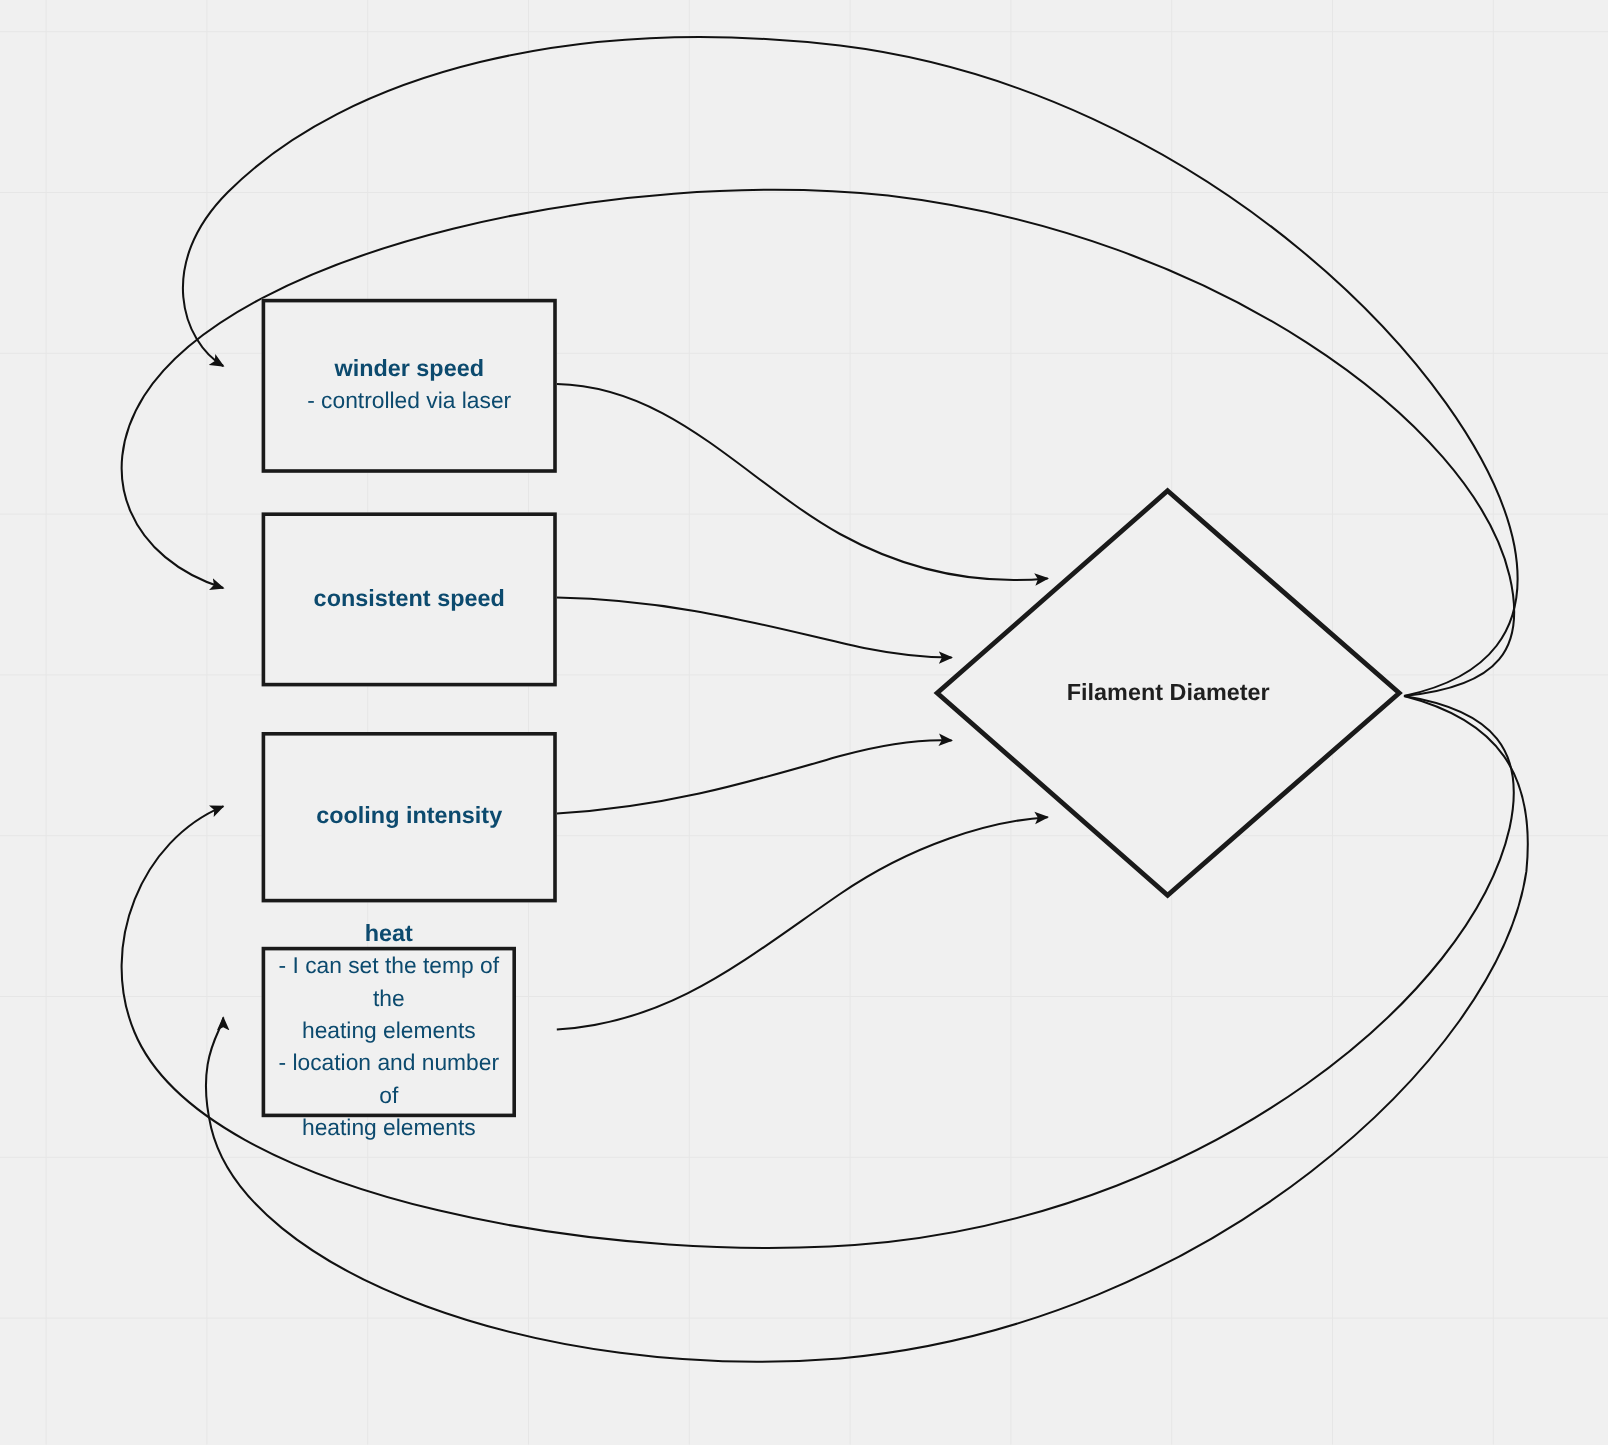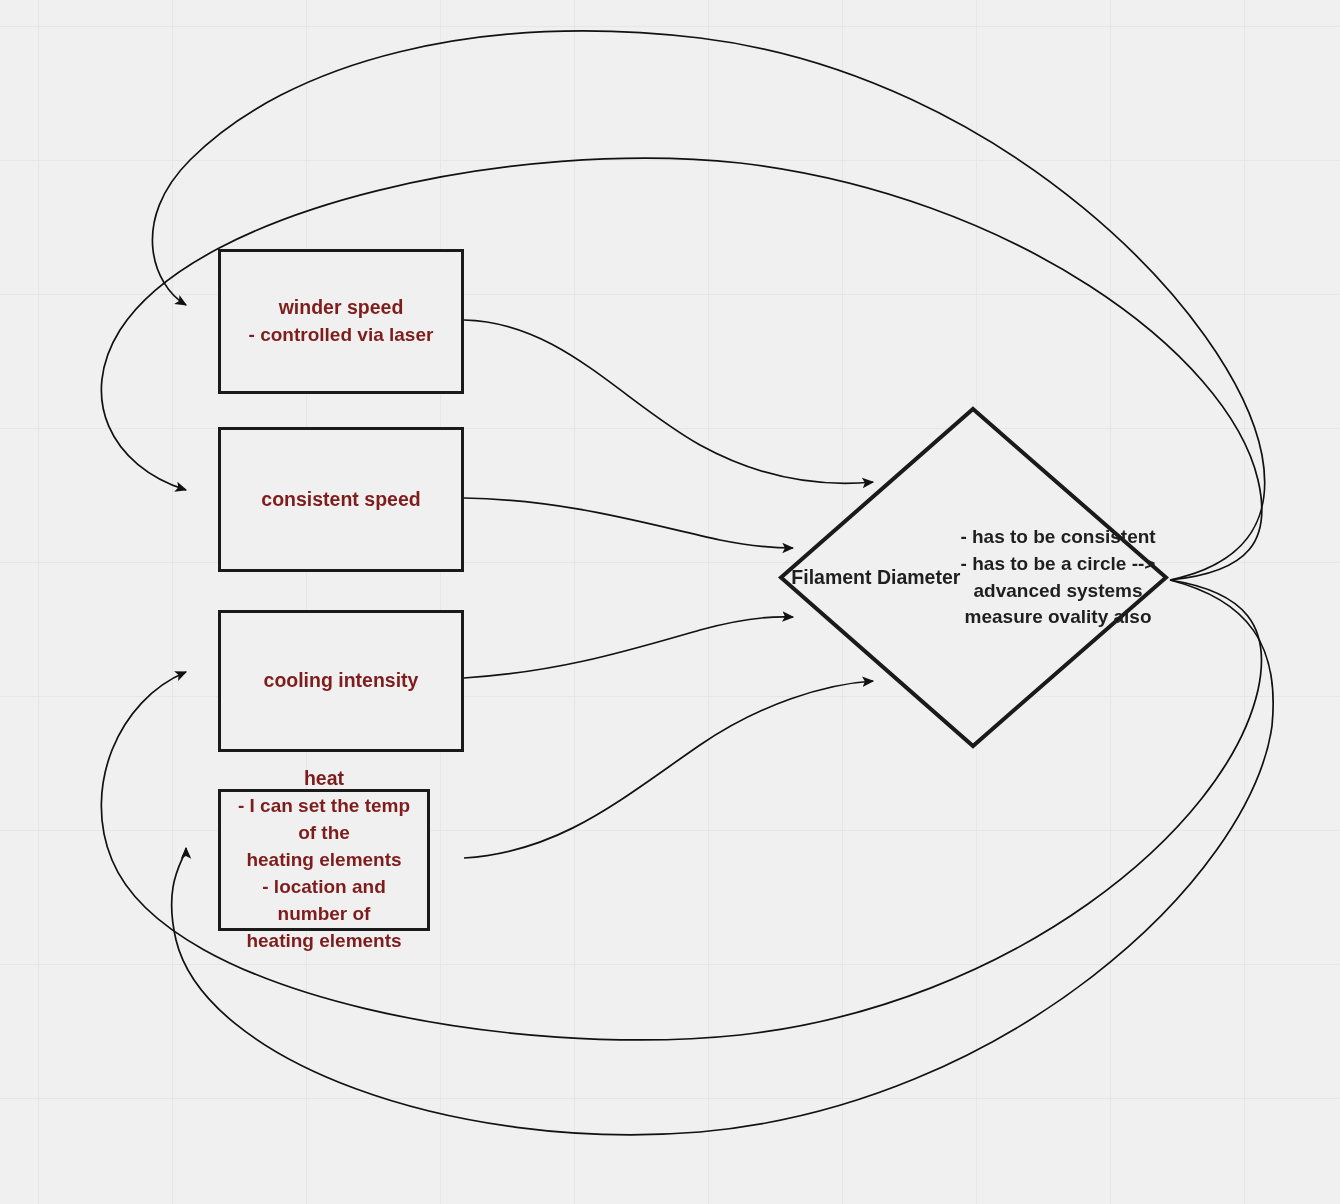--- a/index.html
+++ b/index.html
@@ -33,31 +33,31 @@
   .node-box {
     position: absolute;
     box-sizing: border-box;
     border: 3px solid #1a1a1a;
     background: #f0f0f0;
     display: flex;
     flex-direction: column;
     align-items: center;
     justify-content: center;
     text-align: center;
-    color: #7f1d1d;
+    color: #0c4a6e;
     font-size: 19px;
     line-height: 1.42;
     padding: 4px 8px;
   }
   .node-title {
     font-weight: bold;
     font-size: 19.5px;
   }
   .node-line {
-    font-weight: bold;
+    font-weight: normal;
     white-space: pre-line;
   }
   #diamond-node {
     position: absolute;
     left: 777px;
     top: 405px;
     width: 393px;
     height: 345px;
   }
   #diamond-node .dia-label {
@@ -132,20 +132,16 @@
 - location and number of
 heating elements</div>
   </div>
 
   <div id="diamond-node">
     <svg width="393" height="345" viewBox="0 0 393 345" style="position:absolute; left:0; top:0;">
       <polygon points="196,4 389,172.5 196,341 4,172.5" fill="#f0f0f0" stroke="#1a1a1a" stroke-width="4" stroke-linejoin="miter"></polygon>
     </svg>
     <div class="dia-label">
       <div class="node-title">Filament Diameter</div>
-      <div class="node-line">- has to be consistent
-- has to be a circle --&gt;
-advanced systems
-measure ovality also</div>
     </div>
   </div>
 
 </div>
 
 </body></html>

